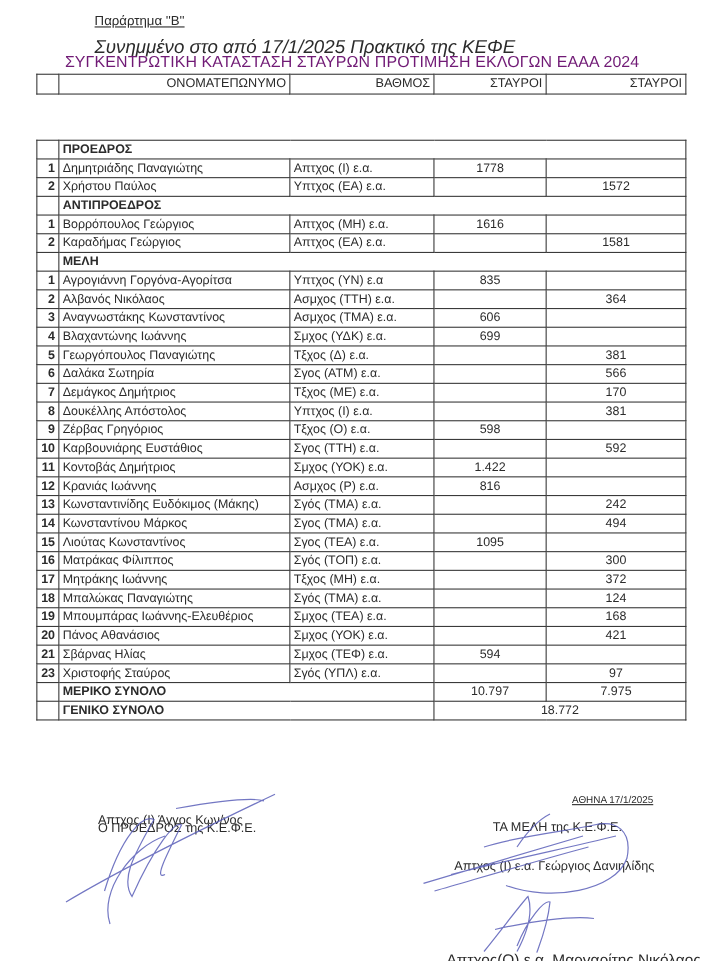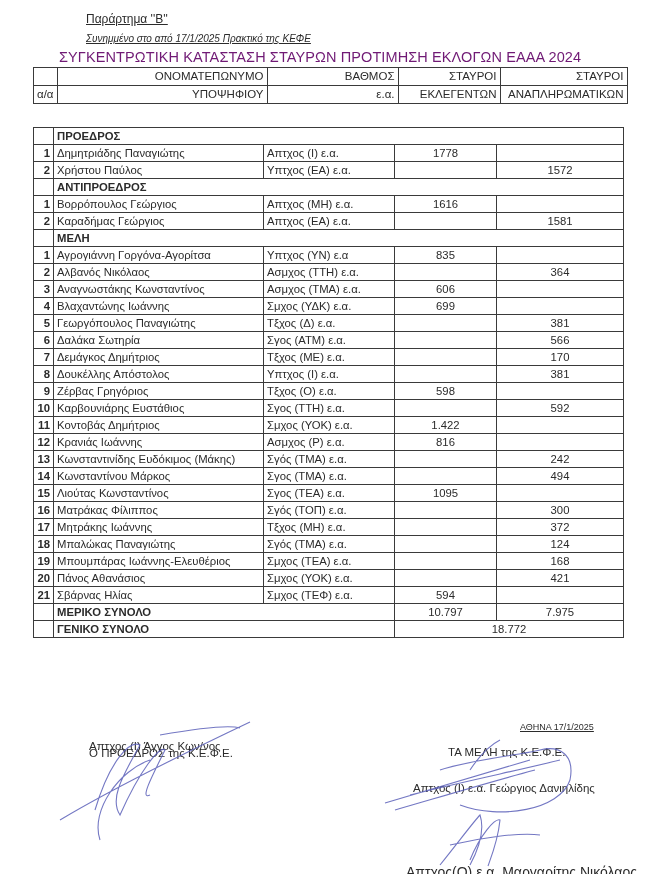--- a/index.html
+++ b/index.html
@@ -1,19 +1,19 @@
 <!DOCTYPE html>
 <html><head>
 <meta charset="utf-8">
 <style>
   html, body { margin: 0; padding: 0; background: #ffffff; }
   body { width: 646px; height: 874px; position: relative; overflow: hidden;
          font-family: "Liberation Sans", sans-serif; color: #2b2b2b; }
   .annex { position: absolute; left: 86px; top: 12px; font-size: 12px; text-decoration: underline; }
-  .attached { position: absolute; left: 86px; top: 33px; font-size: 10px; font-style: italic; text-decoration: underline; }
+  .attached { position: absolute; left: 86px; top: 33px; font-size: 17px; font-style: italic; }
   .title { position: absolute; left: 59px; top: 49px; font-size: 14.5px; font-weight: normal; letter-spacing: 0.1px; color: #701a75; }
   table { border-collapse: collapse; position: absolute; }
   td { border: 1.6px solid #3a3a3a; padding: 0 3px; font-size: 11.3px; height: 16px; line-height: 16px; white-space: nowrap; }
   .hdr { left: 33px; top: 67px; }
   .hdr td { height: 17px; line-height: 17px; text-align: right; font-size: 11.5px; }
   .main { left: 33px; top: 127px; }
   .c0 { width: 13px; text-align: right; font-weight: bold; }
   .c1 { width: 203px; }
   .c2 { width: 124px; }
   .c3 { width: 95px; text-align: center; }
@@ -38,27 +38,20 @@
 
 <table class="hdr">
   <tbody>
       <tr>
     <td class="c0"></td>
     <td class="c1">ΟΝΟΜΑΤΕΠΩΝΥΜΟ</td>
     <td class="c2">ΒΑΘΜΟΣ</td>
     <td class="c3">ΣΤΑΥΡΟΙ</td>
     <td class="c4">ΣΤΑΥΡΟΙ</td>
   </tr>
-  <tr>
-    <td class="c0" style="font-weight:normal;text-align:center;">α/α</td>
-    <td class="c1">ΥΠΟΨΗΦΙΟΥ</td>
-    <td class="c2">ε.α.</td>
-    <td class="c3">ΕΚΛΕΓΕΝΤΩΝ</td>
-    <td class="c4">ΑΝΑΠΛΗΡΩΜΑΤΙΚΩΝ</td>
-  </tr>
 </tbody>
   </table>
 
 <table class="main">
   <tbody id="tbody">
       <tr class="sec">
         <td class="c0"></td>
         <td class="c1 lbl" colspan="4">ΠΡΟΕΔΡΟΣ</td>
       </tr>
       <tr>
@@ -236,20 +229,27 @@
         <td class="c2">Σμχος (ΥΟΚ) ε.α.</td>
         <td class="c3"></td>
         <td class="c4">421</td>
       </tr>
       <tr>
         <td class="c0">21</td>
         <td class="c1">Σβάρνας Ηλίας</td>
         <td class="c2">Σμχος (ΤΕΦ) ε.α.</td>
         <td class="c3">594</td>
         <td class="c4"></td>
+      </tr>
+      <tr>
+        <td class="c0">23</td>
+        <td class="c1">Χριστοφής Σταύρος</td>
+        <td class="c2">Σγός (ΥΠΛ) ε.α.</td>
+        <td class="c3"></td>
+        <td class="c4">97</td>
       </tr>
       <tr class="tot">
         <td class="c0"></td>
         <td class="c1 lbl" colspan="2">ΜΕΡΙΚΟ ΣΥΝΟΛΟ</td>
         <td class="c3">10.797</td>
         <td class="c4">7.975</td>
       </tr>
       <tr class="tot">
         <td class="c0"></td>
         <td class="c1 lbl" colspan="2">ΓΕΝΙΚΟ ΣΥΝΟΛΟ</td>

